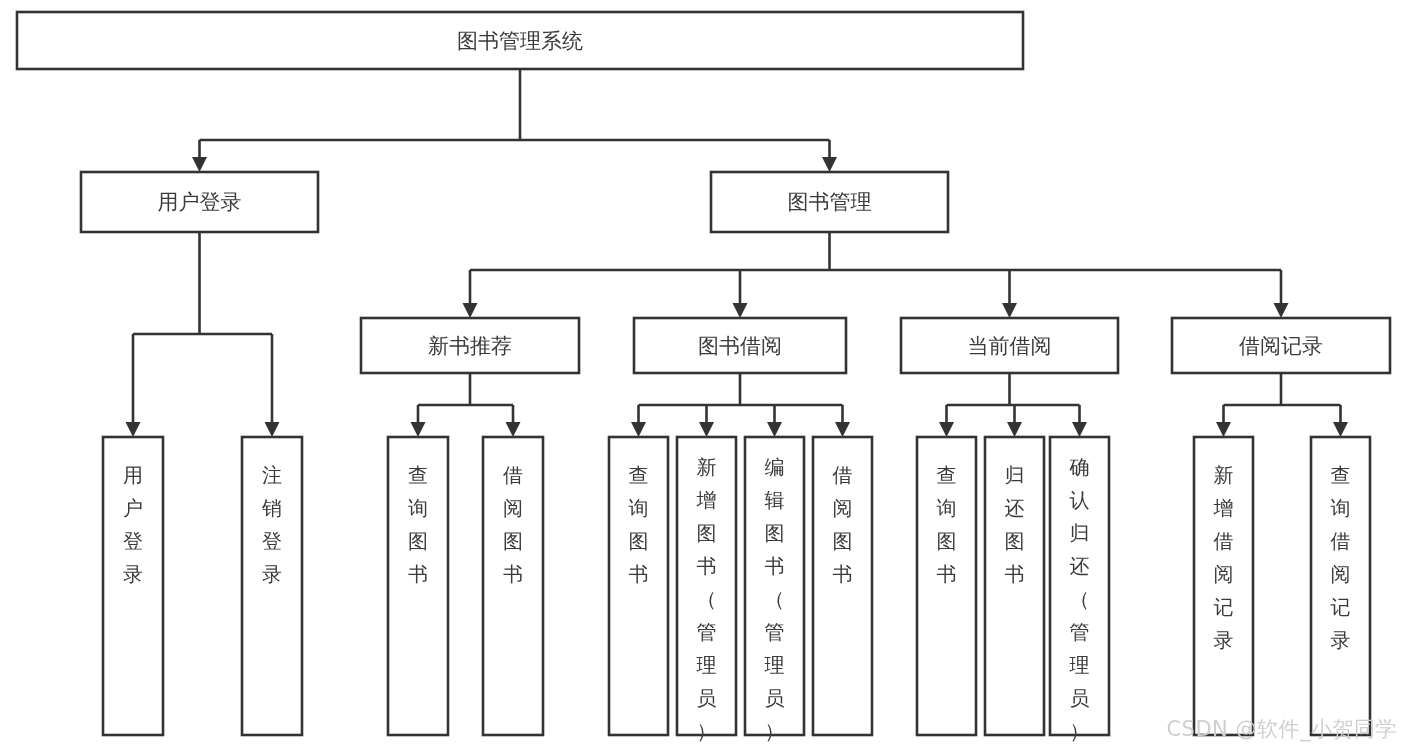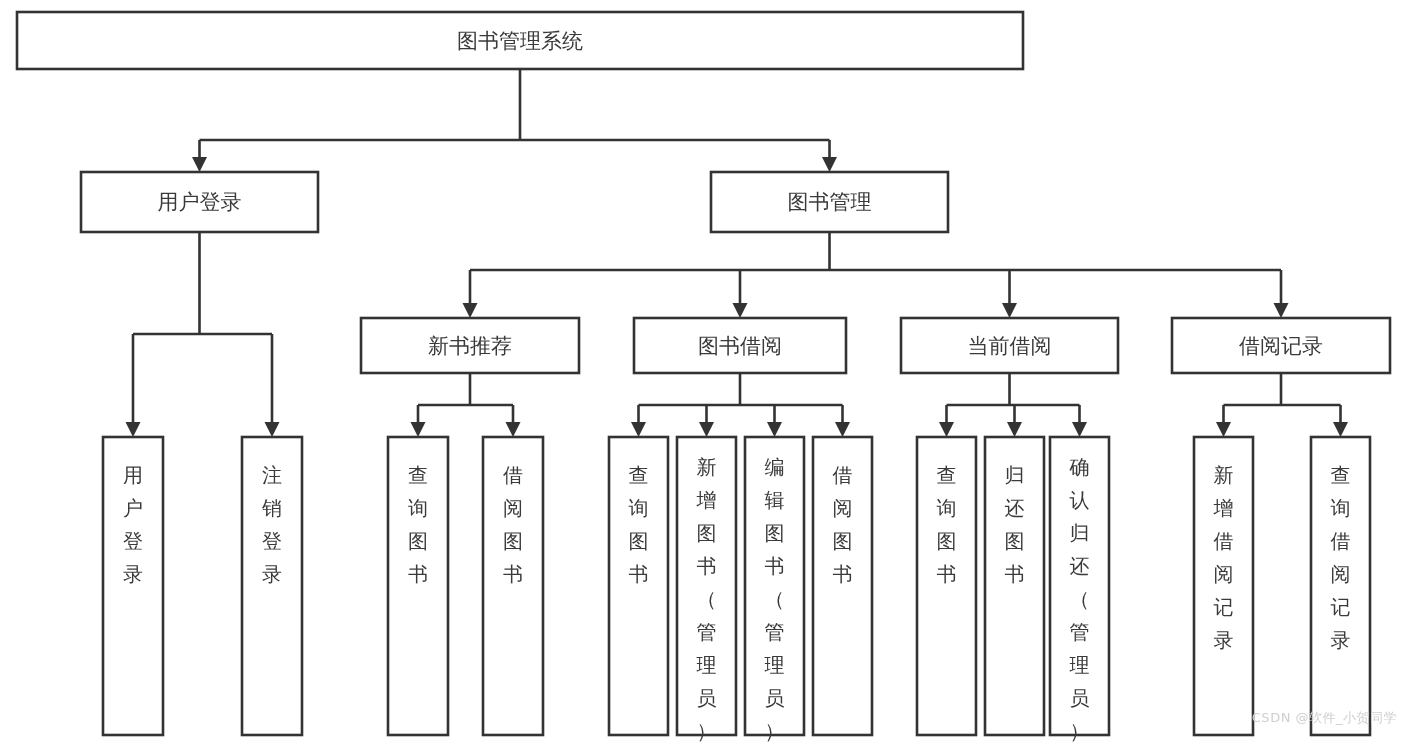--- a/index.html
+++ b/index.html
@@ -47,23 +47,23 @@
     dominant-baseline: middle;
     text-anchor: middle;
     white-space: pre;
   }
   .node-label.vertical {
     font-size: 20px;
   }
   .watermark {
     position: absolute;
     right: 8px;
-    bottom: 20px;
+    bottom: 4px;
     color: #cfcfcf;
-    font-size: 13px;
+    font-size: 21px;
     font-family: "DejaVu Sans", "Liberation Sans", sans-serif;
     letter-spacing: 0.5px;
     pointer-events: none;
     white-space: nowrap;
   }
 </style>
 </head>
 <body>
 
 <div id="chart-root">

